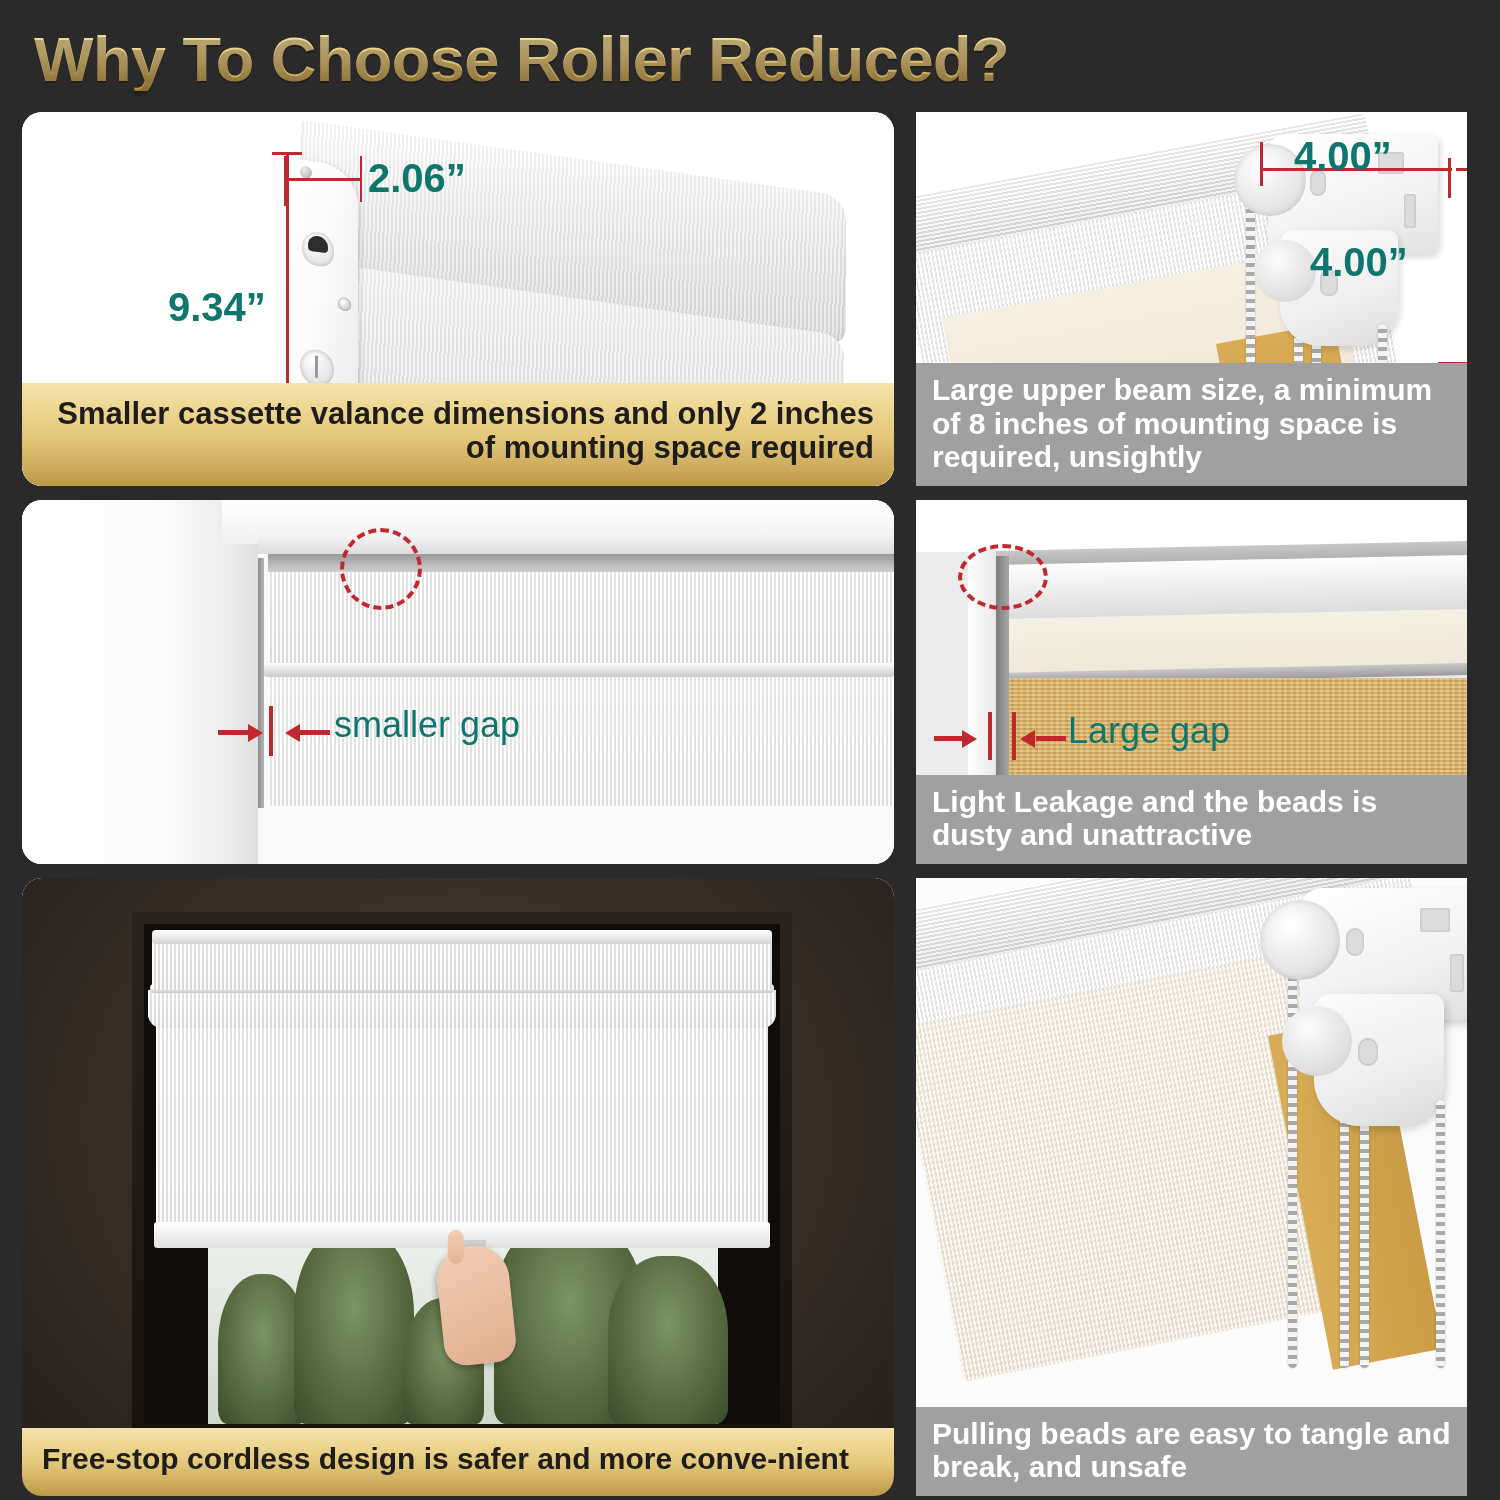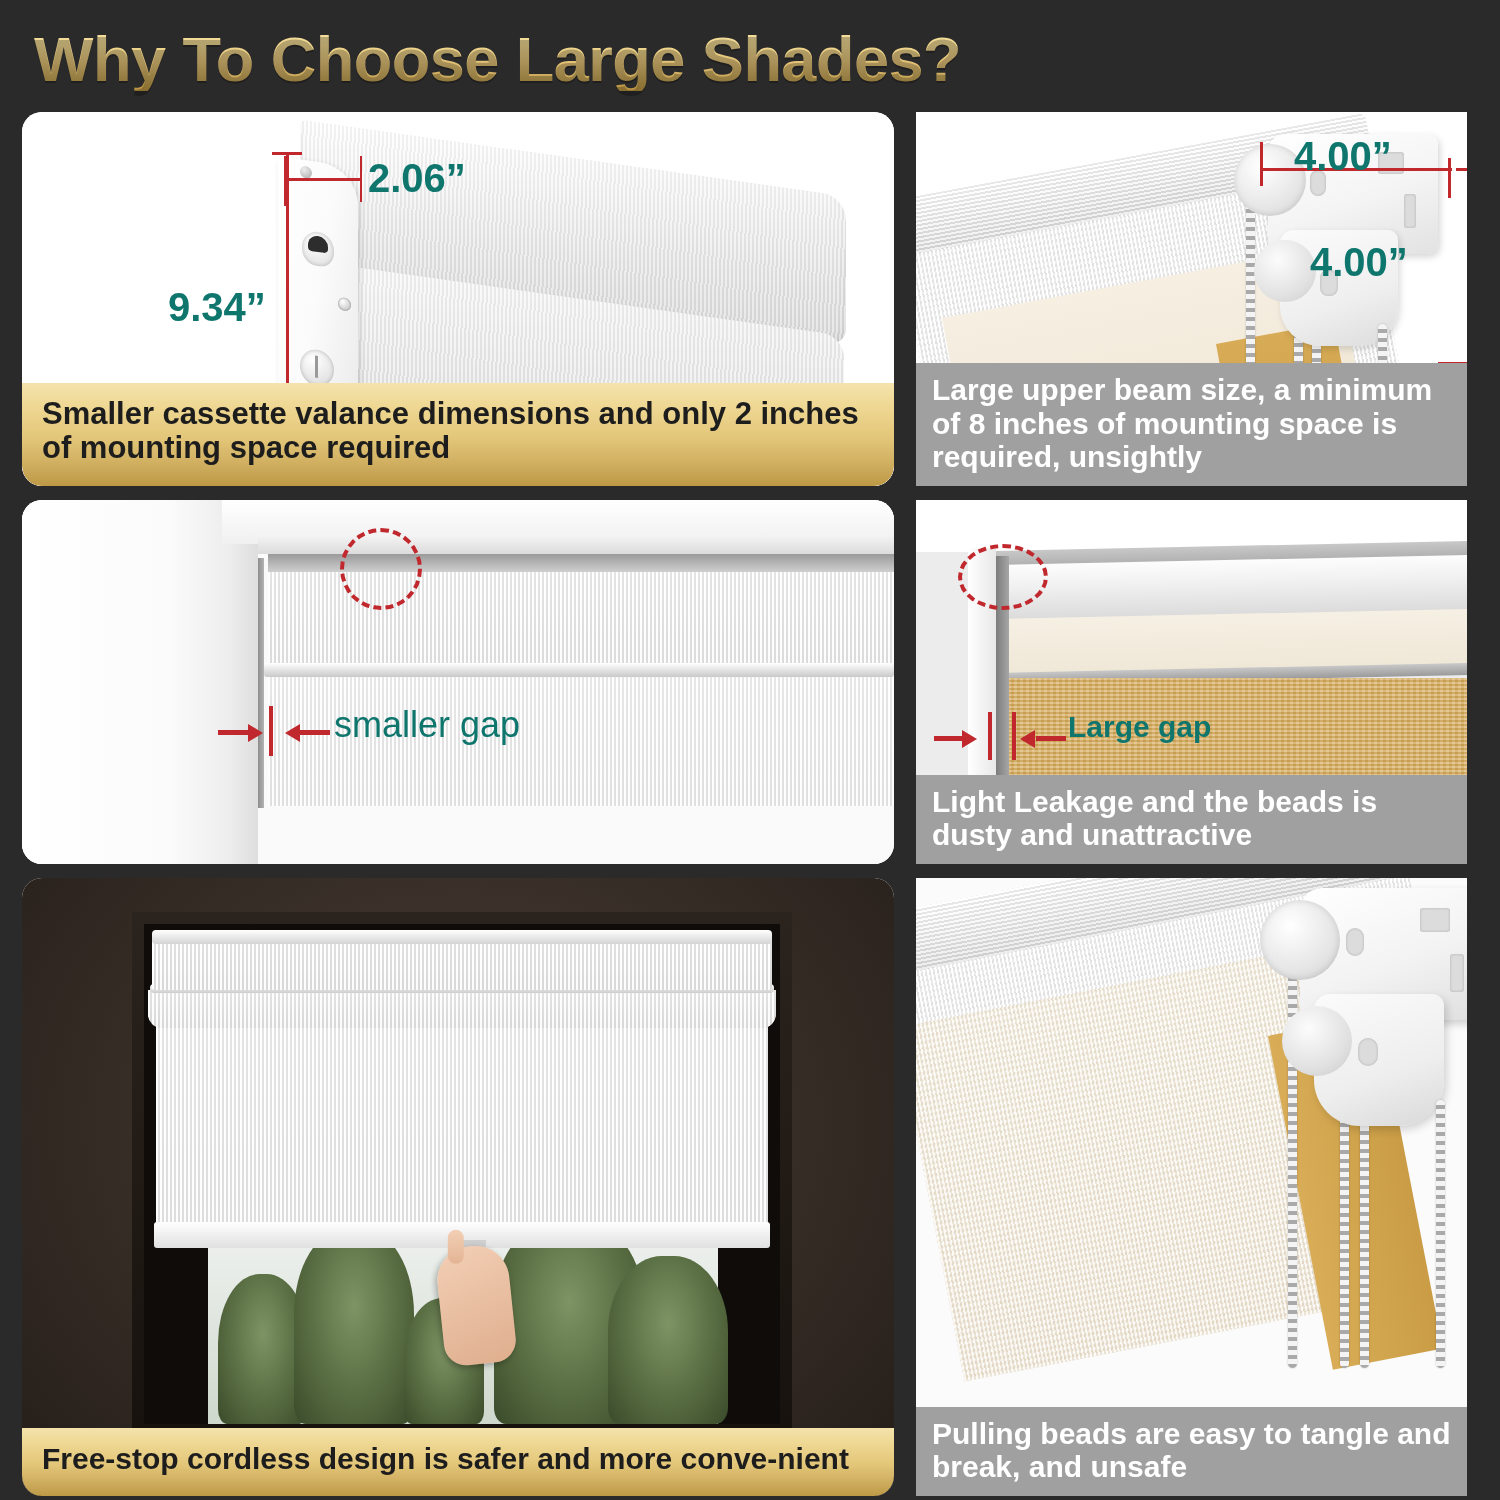--- a/index.html
+++ b/index.html
@@ -42,20 +42,21 @@
   .cap{
     position:absolute;left:0;right:0;bottom:0;
     box-sizing:border-box;
     display:flex;align-items:center;
   }
   .cap.gold{
     background:linear-gradient(180deg,#f4e3ad 0%,#efd894 22%,#e2c577 55%,#cdab5d 82%,#bd9945 100%);
     border-radius:0 0 20px 20px;
     padding:14px 20px 20px 20px;
     color:#1d1d1d;
+    text-align:right;
   }
   .cap.gray{
     background:#a0a0a0;
     padding:10px 16px 12px 16px;
     color:#ffffff;
   }
   .cap-text{font-weight:bold;line-height:1.12;}
   .cap.gold .cap-text{font-size:31px;}
   .cap.gray .cap-text{font-size:30px;}
   .cap.gold.r3t .cap-text{font-size:30px;}
@@ -310,21 +311,21 @@
   .p6-r1{position:absolute;left:-4px;top:12px;width:80px;height:80px;border-radius:50%;
     background:radial-gradient(circle at 38% 32%,#ffffff,#e5e5e5 62%,#cbcbcb 100%);
     box-shadow:inset 0 0 7px rgba(0,0,0,.13);}
   .p6-r2{position:absolute;left:18px;top:118px;width:70px;height:70px;border-radius:50%;
     background:radial-gradient(circle at 38% 32%,#fcfcfc,#e1e1e1 62%,#c8c8c8 100%);}
 </style>
 </head>
 <body>
 
 <div class="title-wrap">
-  <div class="title">Why To Choose Large Shades?</div>
+  <div class="title">Why To Choose Roller Reduced?</div>
 </div>
 
 <div class="grid">
 
   <div class="panel left r1 colL">
     <div class="photo">
       <div class="p1-bg"></div>
       <div class="p1-valance">
         <div class="v-top"></div>
         <div class="v-bot"></div>
@@ -425,21 +426,21 @@
       <div class="p4-frameL"></div>
       <div class="p4-gap"></div>
       <div class="dashcircle" style="left:42px;top:44px;width:82px;height:58px;"></div>
 
       <div class="dim" style="left:18px;top:236px;width:34px;height:5px;"></div>
       <div class="dim" style="left:46px;top:230px;width:0;height:0;background:transparent;border-left:15px solid #c0282d;border-top:9px solid transparent;border-bottom:9px solid transparent;"></div>
       <div class="dim" style="left:72px;top:212px;width:4px;height:48px;"></div>
       <div class="dim" style="left:96px;top:212px;width:4px;height:48px;"></div>
       <div class="dim" style="left:120px;top:236px;width:30px;height:5px;"></div>
       <div class="dim" style="left:104px;top:230px;width:0;height:0;background:transparent;border-right:15px solid #c0282d;border-top:9px solid transparent;border-bottom:9px solid transparent;"></div>
-      <div class="dimlbl" style="left:152px;top:210px;font-size:30px;font-weight:bold;">Large gap</div>
+      <div class="dimlbl" style="left:152px;top:210px;font-size:36px;font-weight:normal;">Large gap</div>
     </div>
     <div class="cap gray">
       <div class="cap-text">Light Leakage and the beads is dusty and unattractive</div>
     </div>
   </div>
 
   <div class="panel right r3 colR">
     <div class="photo">
       <div class="p6-bg"></div>
       <div class="p6-white"></div>

